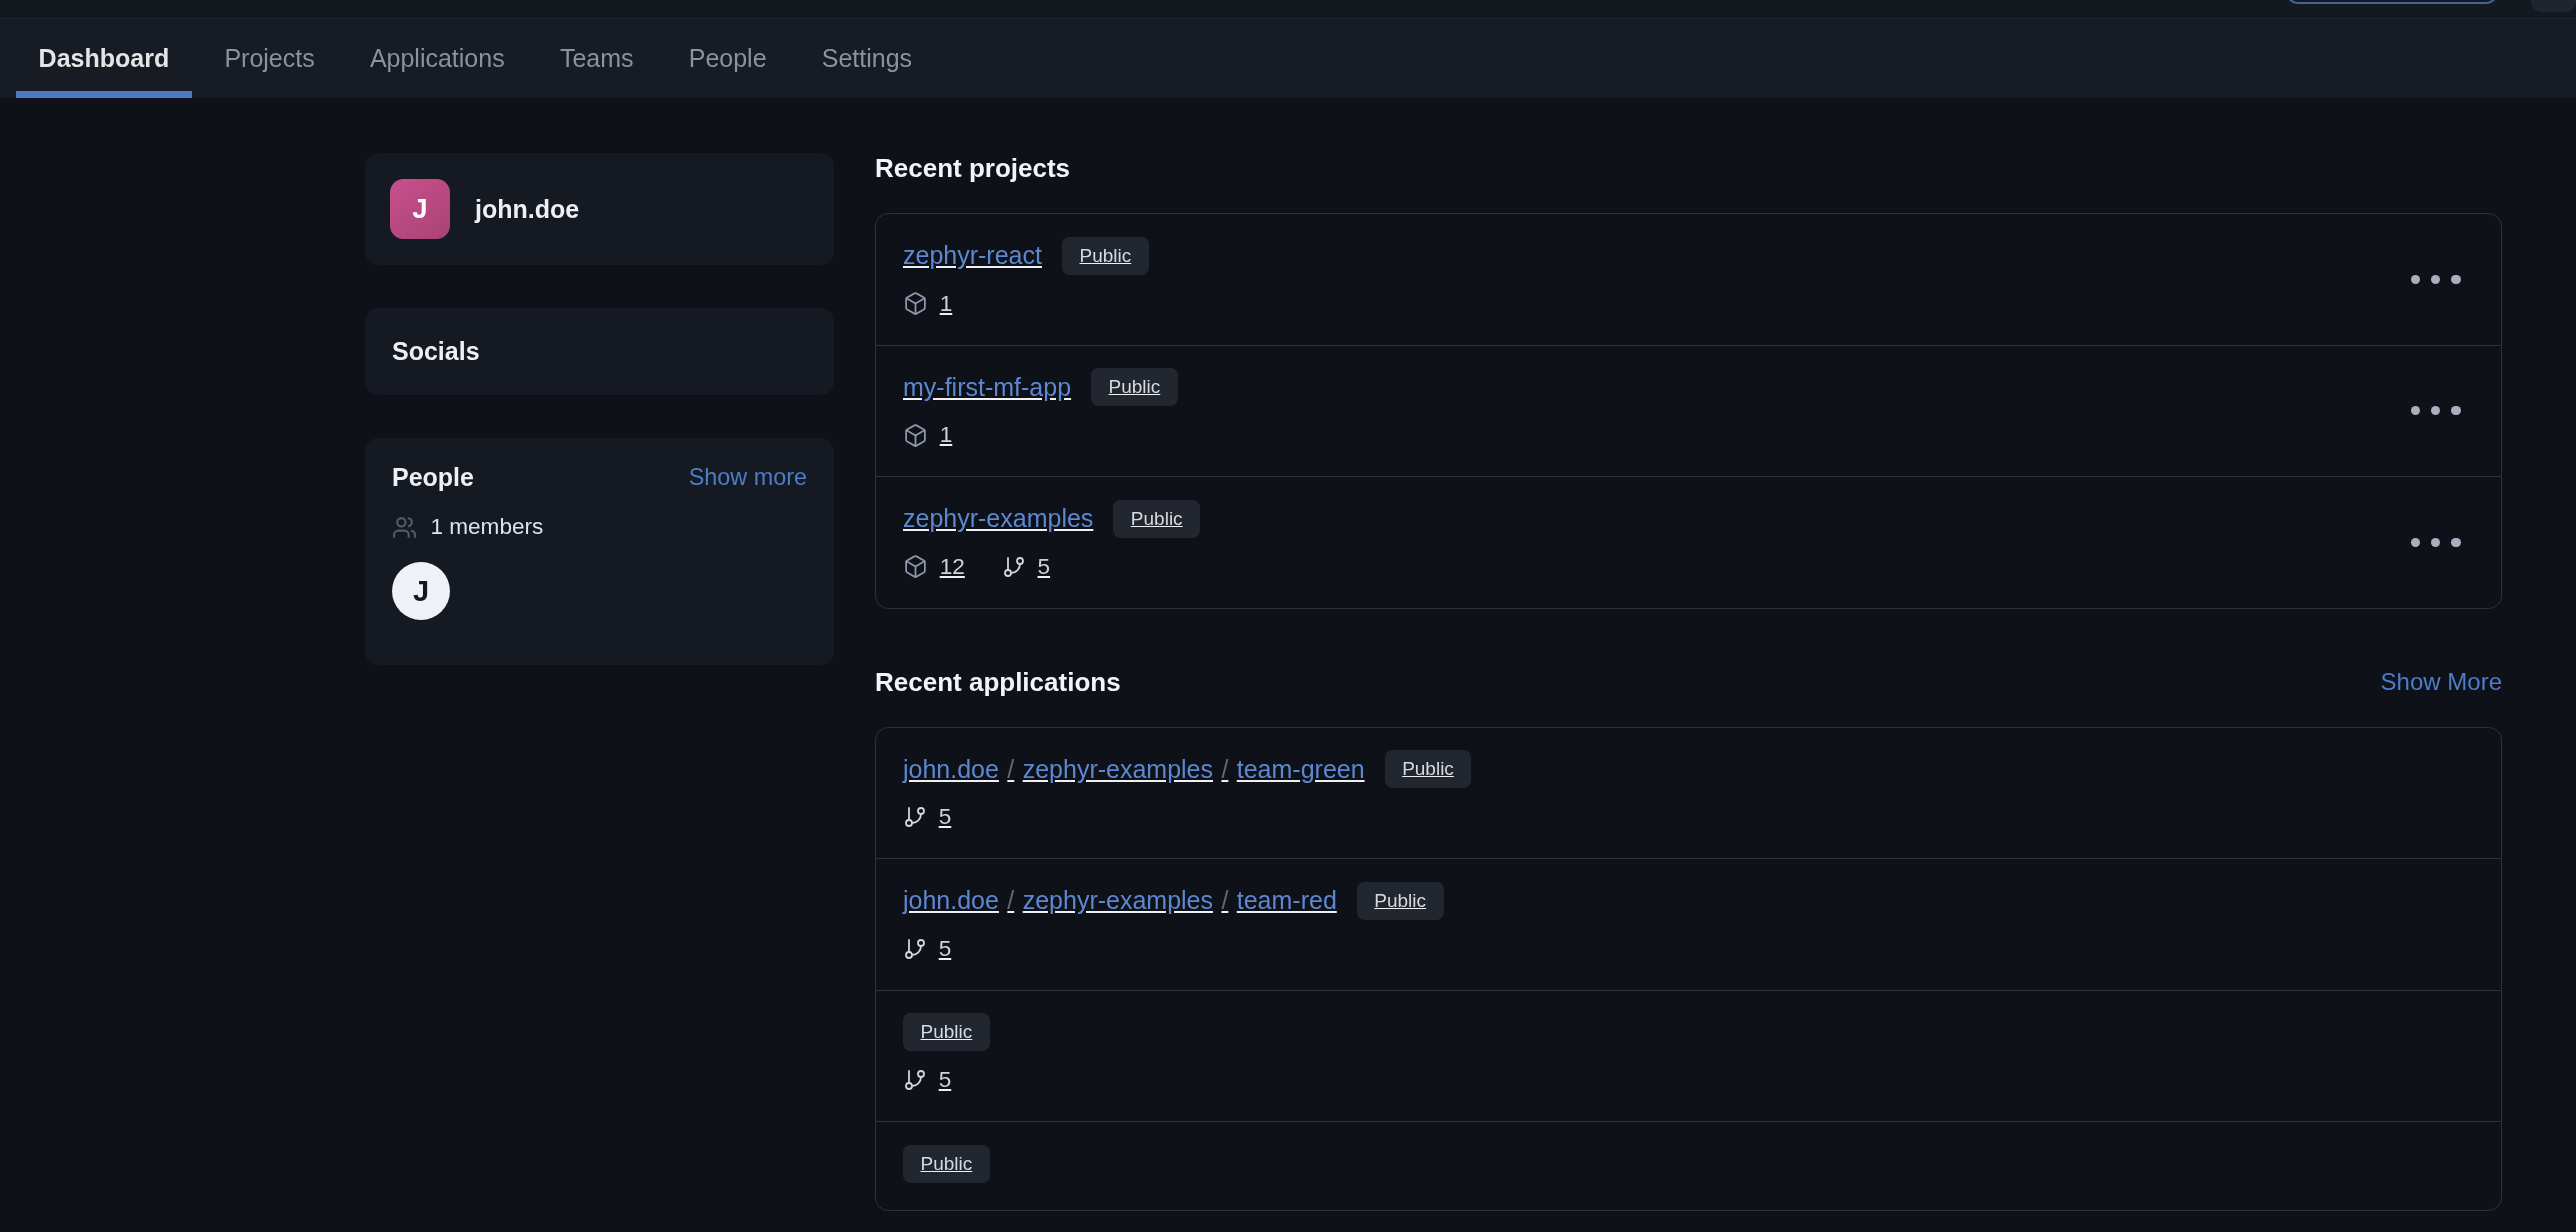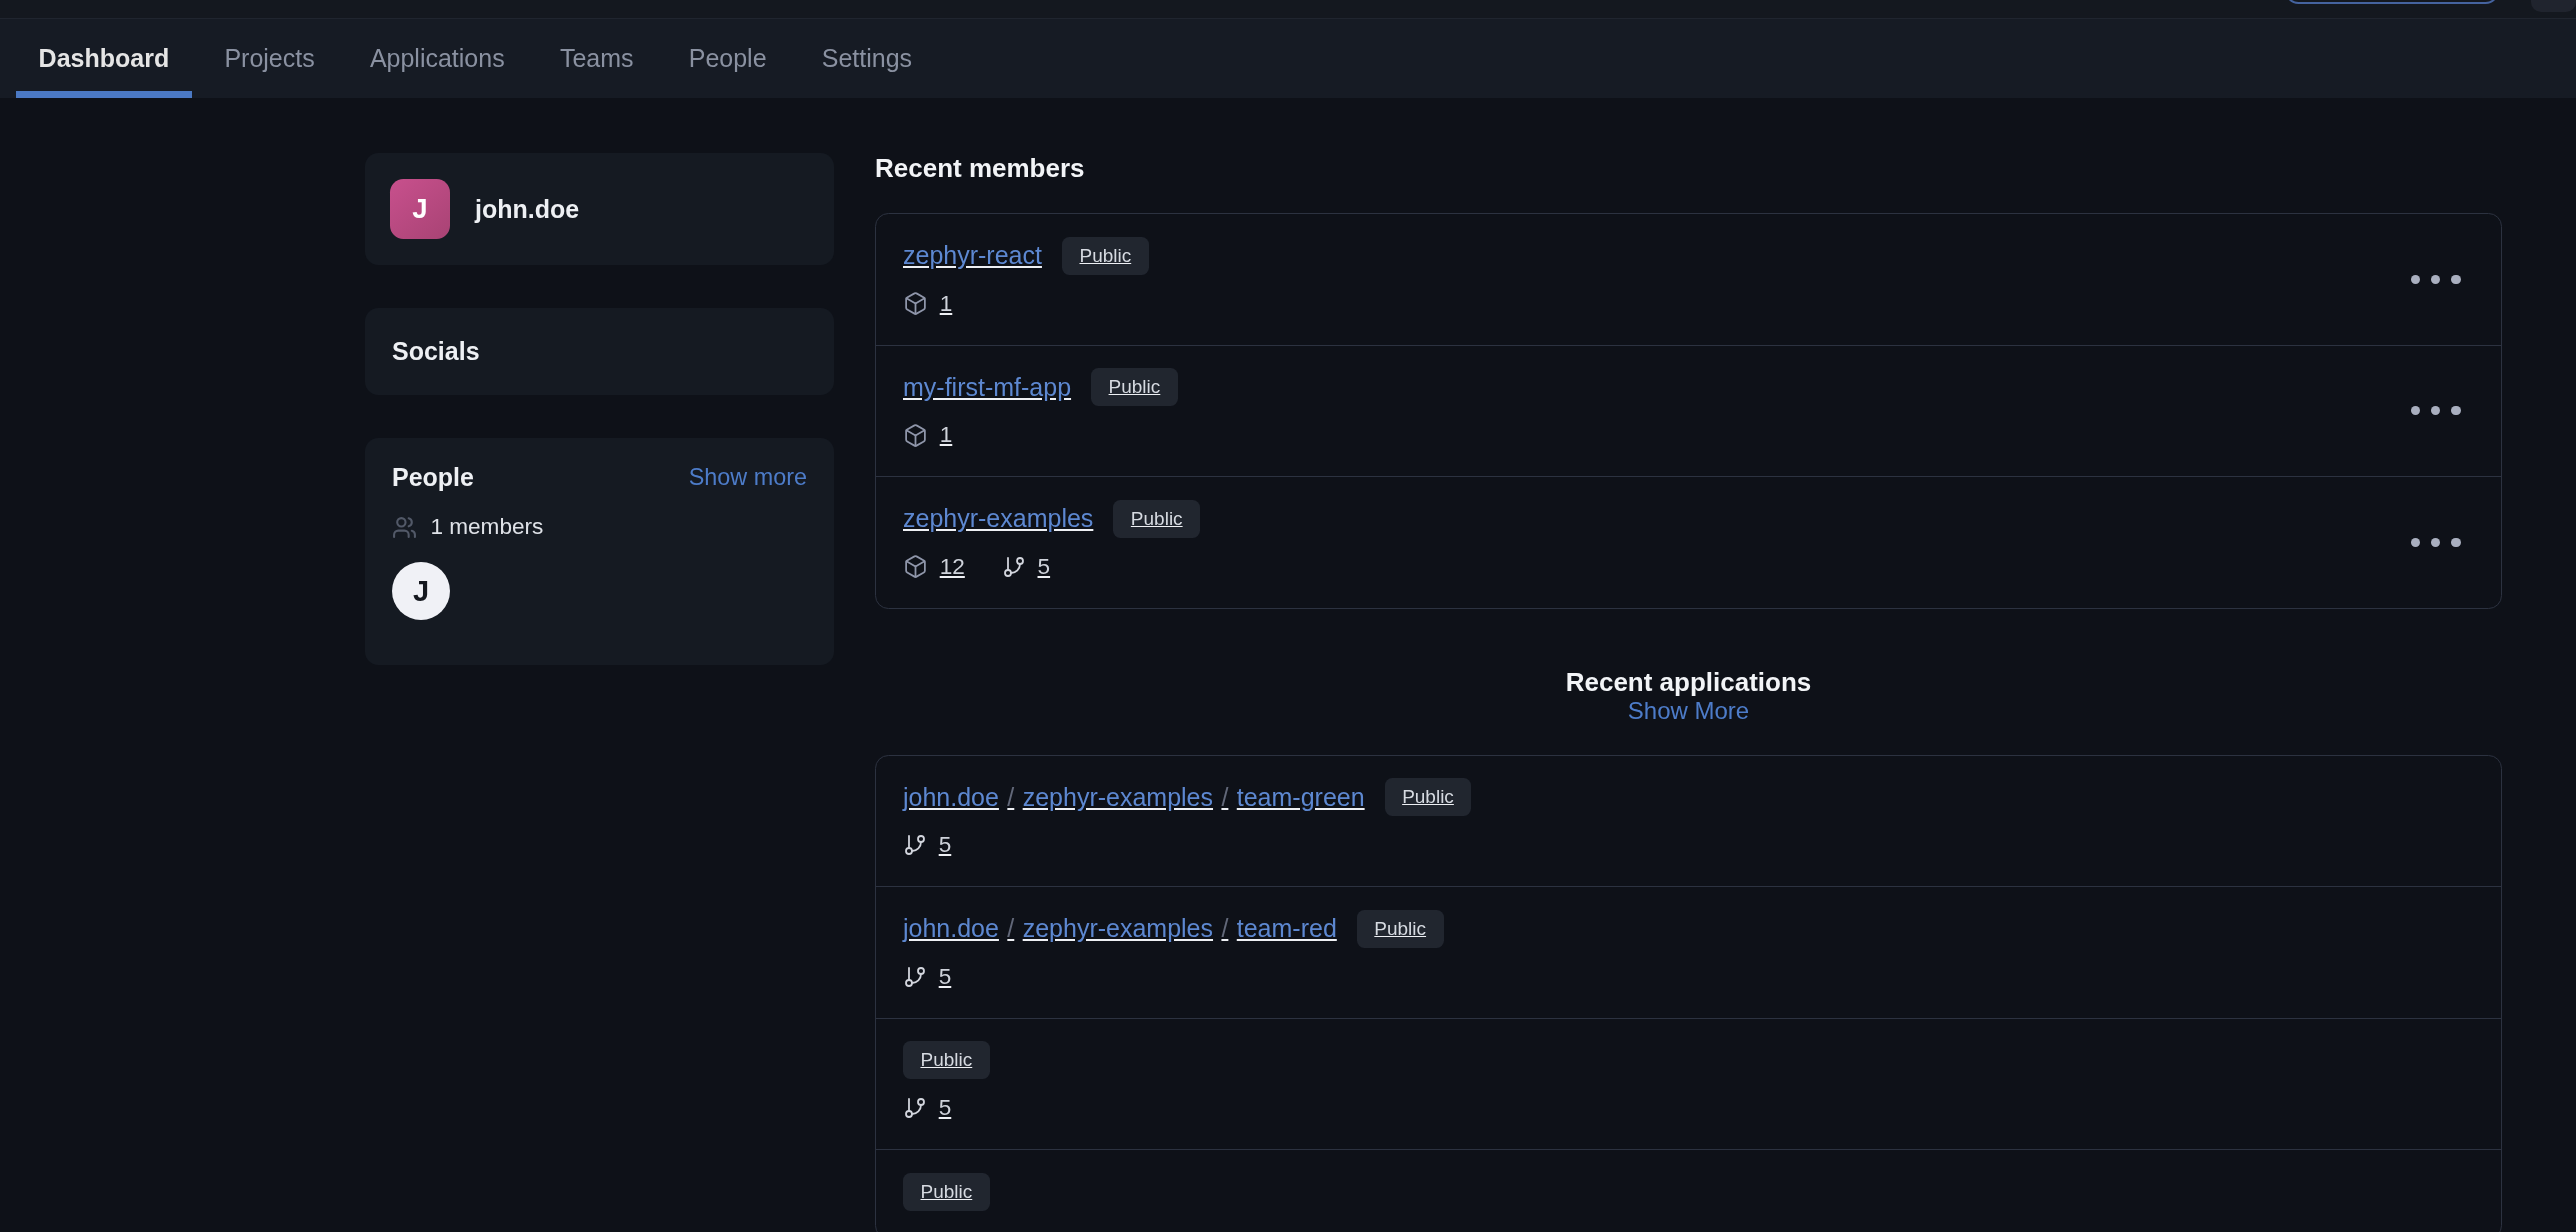--- a/index.html
+++ b/index.html
@@ -52,21 +52,21 @@
   .socials-card{height:87px;display:flex;align-items:center;padding:0 27px;margin-bottom:43px;text-align:center;}
   .card-title{font-size:25px;font-weight:bold;color:var(--txt);}
   .people-card{min-height:227px;padding:25px 27px 30px;}
   .people-head{display:flex;justify-content:space-between;align-items:center;}
   .show-more-sm{font-size:23.4px;color:var(--show-more);text-decoration:none;cursor:pointer;}
   .members-row{margin-top:22px;display:flex;align-items:center;gap:13.4px;font-size:22.6px;color:#dfe2e8;}
   .people-avatar{margin-top:22px;width:58px;height:58px;border-radius:50%;background:#f0f1f6;
     color:#15181f;font-size:29px;font-weight:bold;display:flex;align-items:center;justify-content:center;cursor:pointer;}
   
   .section-title{font-size:26px;font-weight:bold;color:#f2f4f7;line-height:30px;}
-  .apps-head{margin-top:58px;display:flex;justify-content:space-between;align-items:center;flex-direction:column;}
+  .apps-head{margin-top:58px;display:flex;justify-content:space-between;align-items:center;}
   .show-more-lg{font-size:24px;color:var(--show-more);text-decoration:none;cursor:pointer;}
   .list{margin-top:30px;border:1.7px solid var(--line);border-radius:13.4px;}
   .row{position:relative;padding:25px 109px 27px 27px;text-decoration:underline;}
   .row + .row{border-top:1.7px solid var(--line);}
   .row-top{display:flex;align-items:flex-start;gap:20px;}
   .row-names{font-size:25px;line-height:33px;max-width:677px;}
   a.link{color:var(--link);text-decoration:none;cursor:pointer;}
   .sep{color:#626879;margin:0 8.4px;}
   .badge{flex:none;height:38px;padding:0 17.5px;margin-top:-2.5px;background:var(--badge-bg);
     border-radius:7.5px;color:var(--badge-txt);font-size:19px;display:flex;align-items:center;}
@@ -133,21 +133,21 @@
           <path d="M16 3.13a4 4 0 0 1 0 7.75"></path>
         </svg>
         <span>1 members</span>
       </div>
       <div class="people-avatar">J</div>
     </div>
   </aside>
 
   <main class="main">
 
-    <h2 class="section-title">Recent members</h2>
+    <h2 class="section-title">Recent projects</h2>
 
     <div class="list">
 
       <div class="row">
         <div class="row-top">
           <span class="row-names"><a class="link">zephyr-react</a></span>
           <span class="badge">Public</span>
         </div>
         <div class="row-stats">
           <span class="stat">

